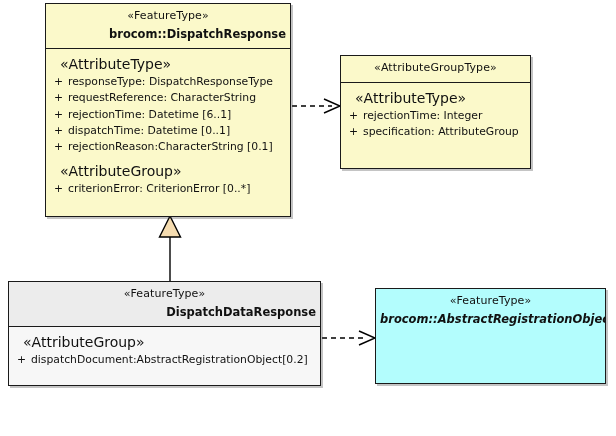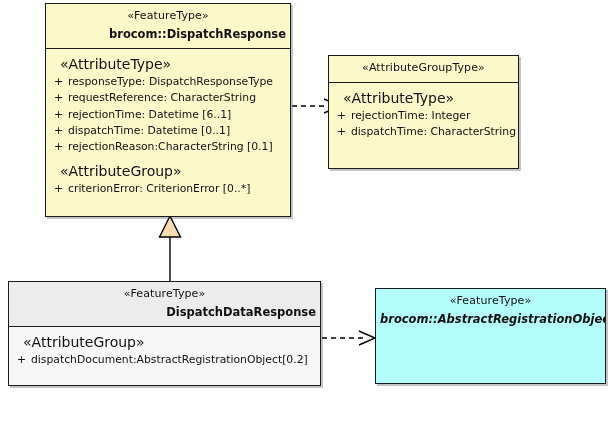--- a/index.html
+++ b/index.html
@@ -100,21 +100,21 @@
   .theme-grey .uml-body   { background: #f7f7f7; }
 
   .theme-cyan .uml-header { background: #b3fdfd; border-bottom: none; }
   .theme-cyan .uml-body   { background: #b3fdfd; }
 
   
   #class-dispatch-response {
     left: 45px;  top: 3px;   width: 246px; height: 214px;
   }
   #class-criterion-error {
-    left: 328px; top: 55px;  width: 191px; height: 114px;
+    left: 340px; top: 55px;  width: 191px; height: 114px;
   }
   #class-dispatch-data-response {
     left: 8px;   top: 281px; width: 313px; height: 105px;
   }
   #class-abstract-registration-object {
     left: 375px; top: 288px; width: 231px; height: 96px;
   }
 
   
   .connector-svg {
@@ -217,21 +217,21 @@
       <div class="stereotype">«AttributeGroupType»</div>
     </div>
     <div class="uml-body">
       <div class="group-label">«AttributeType»</div>
       <div class="attr-row">
         <span class="attr-vis">+</span>
         <span class="attr-text">rejectionTime: Integer</span>
       </div>
       <div class="attr-row">
         <span class="attr-vis">+</span>
-        <span class="attr-text">dispatchTime: CharacterString</span>
+        <span class="attr-text">specification: AttributeGroup</span>
       </div>
     </div>
   </div>
 
   <div class="uml-class theme-grey" id="class-dispatch-data-response">
     <div class="uml-header">
       <div class="stereotype">«FeatureType»</div>
       <div class="classname">DispatchDataResponse</div>
     </div>
     <div class="uml-body">

